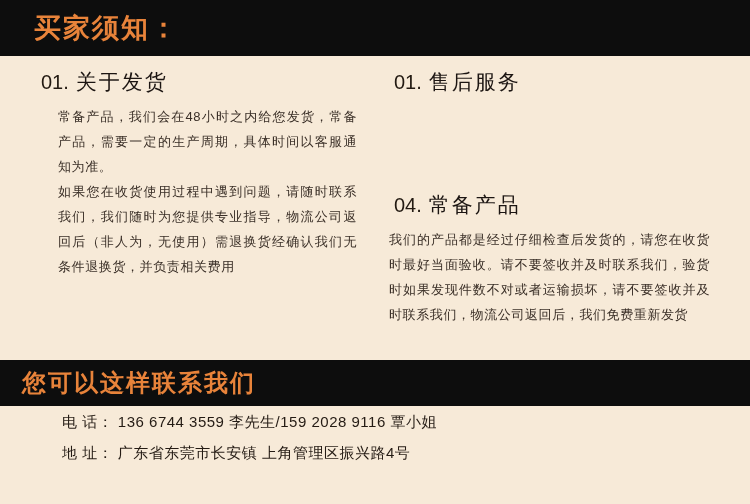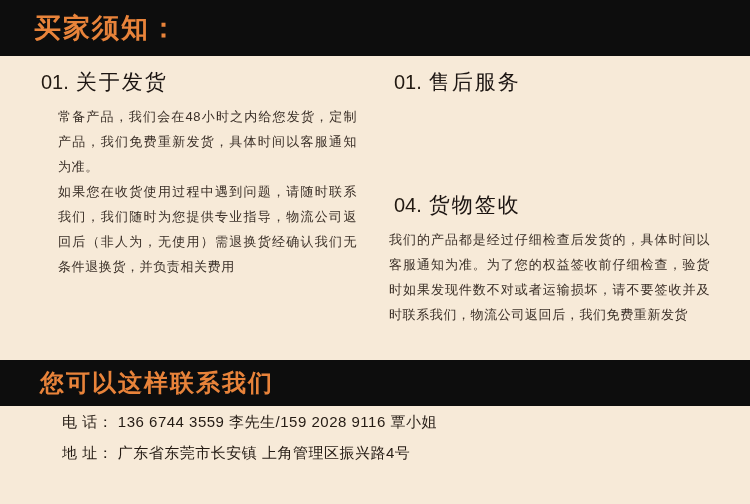--- a/index.html
+++ b/index.html
@@ -91,21 +91,21 @@
   .contact-banner {
     position: absolute;
     left: 0;
     top: 360px;
     width: 750px;
     height: 46px;
     background: #0d0d0d;
   }
   .contact-title {
     position: absolute;
-    left: 40px;
+    left: 22px;
     top: 8px;
     color: #e8833a;
     font-size: 24px;
     font-weight: bold;
     letter-spacing: 2px;
     line-height: 30px;
   }
   .contact-list {
     position: absolute;
     left: 0;
@@ -132,40 +132,40 @@
   </div>
 
   <div class="notice-grid">
 
     <div class="row">
       <div class="cell cell-left">
         <div class="item-head">
           <span class="item-num">01.</span>
           <span class="item-title">关于发货</span>
         </div>
-        <div class="item-body">常备产品，我们会在48小时之内给您发货，定制产品，我们免费重新发货，具体时间以客服通知为准。</div>
+        <div class="item-body">常备产品，我们会在48小时之内给您发货，常备产品，需要一定的生产周期，具体时间以客服通知为准。</div>
       </div>
       <div class="cell cell-right">
         <div class="item-head">
           <span class="item-num">01.</span>
           <span class="item-title">售后服务</span>
         </div>
       </div>
     </div>
 
     <div class="row">
       <div class="cell cell-left">
         <div class="item-body">如果您在收货使用过程中遇到问题，请随时联系我们，我们随时为您提供专业指导，物流公司返回后（非人为，无使用）需退换货经确认我们无条件退换货，并负责相关费用</div>
       </div>
       <div class="cell cell-right">
         <div class="item-head">
           <span class="item-num">04.</span>
-          <span class="item-title">货物签收</span>
+          <span class="item-title">常备产品</span>
         </div>
-        <div class="item-body">我们的产品都是经过仔细检查后发货的，具体时间以客服通知为准。为了您的权益签收前仔细检查，验货时如果发现件数不对或者运输损坏，请不要签收并及时联系我们，物流公司返回后，我们免费重新发货</div>
+        <div class="item-body">我们的产品都是经过仔细检查后发货的，请您在收货时最好当面验收。请不要签收并及时联系我们，验货时如果发现件数不对或者运输损坏，请不要签收并及时联系我们，物流公司返回后，我们免费重新发货</div>
       </div>
     </div>
 
   </div>
 
   <div class="contact-banner">
     <div class="contact-title">您可以这样联系我们</div>
   </div>
 
   <div class="contact-list">

